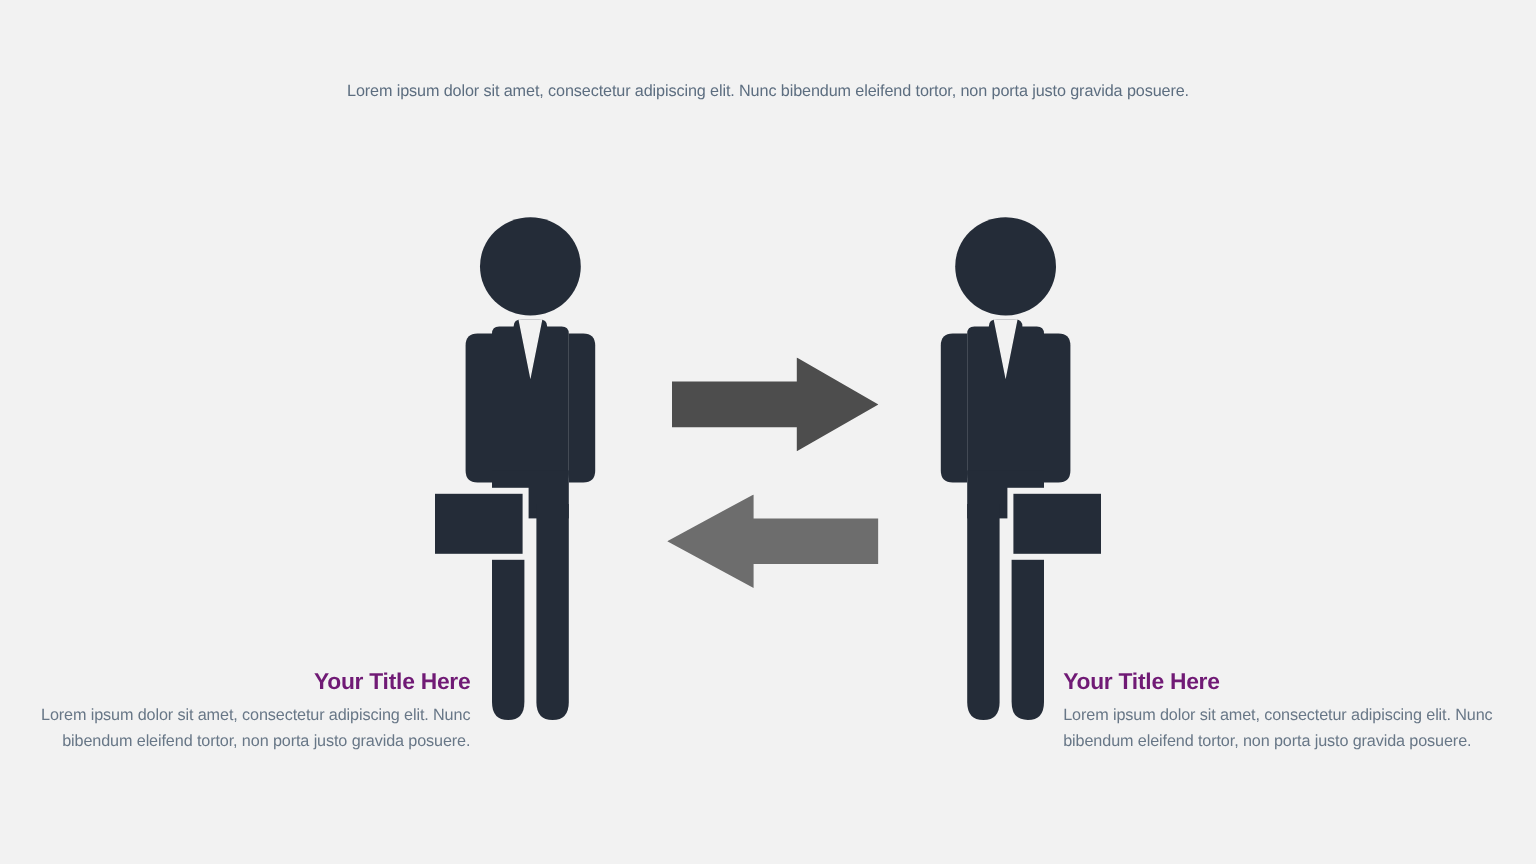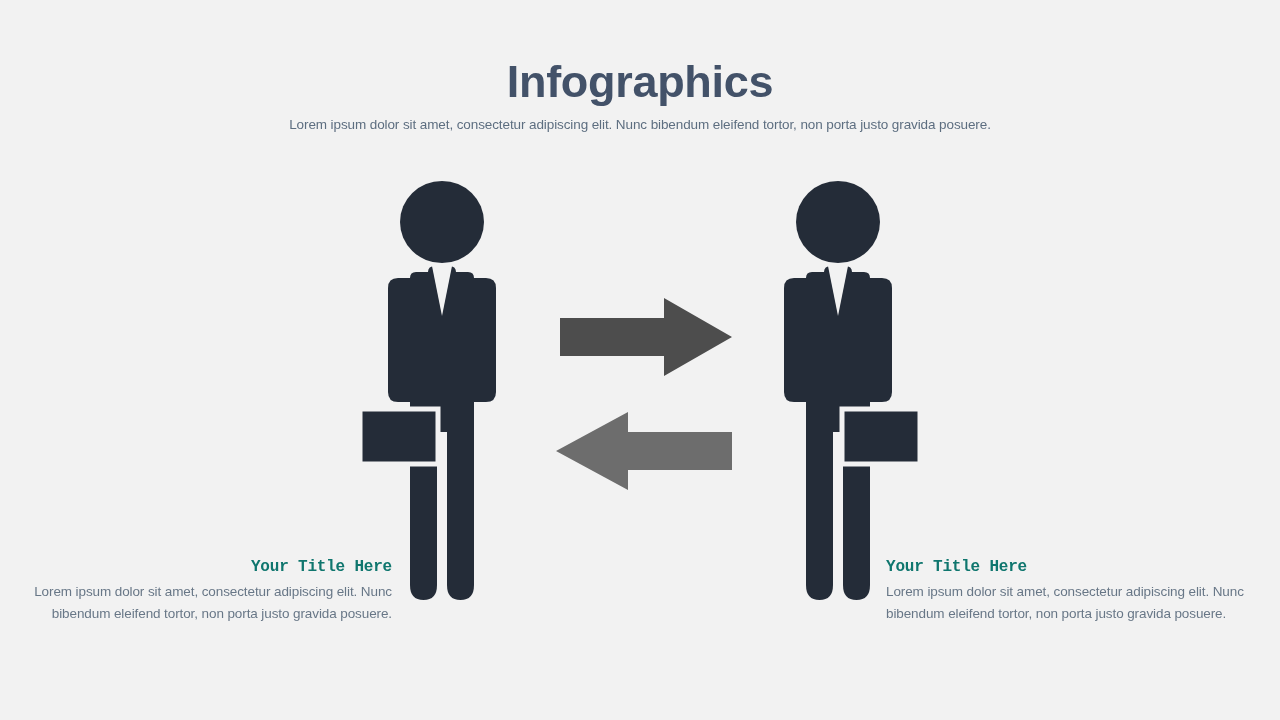--- a/index.html
+++ b/index.html
@@ -82,43 +82,41 @@
     left: 22px;
     top: 558px;
     text-align: right;
   }
   .caption-right {
     left: 886px;
     top: 558px;
     text-align: left;
   }
   .caption-title {
-    font-size: 16px;
+    font-size: 19px;
     font-weight: bold;
-    color: #0f766e;
+    color: #701a75;
     margin: 0 0 4px 0;
     line-height: 1.2;
     letter-spacing: -0.2px;
-    font-family: Liberation Mono, monospace;
   }
   .caption-body {
     font-size: 13.5px;
     color: #687787;
     line-height: 1.62;
     margin: 0;
     letter-spacing: -0.1px;
   }
 </style>
 </head>
 <body>
 
 <div class="slide">
 
   <div class="header">
-    <h1 class="title">Infographics</h1>
     <p class="subtitle">Lorem ipsum dolor sit amet, consectetur adipiscing elit. Nunc bibendum eleifend tortor, non porta justo gravida posuere.</p>
   </div>
 
   <div class="figure left">
     <svg class="fig-svg" viewBox="0 0 180 430" xmlns="http://www.w3.org/2000/svg">
 
       <ellipse cx="84" cy="42" rx="42" ry="41" fill="#242c38"></ellipse>
 
       <path d="M 52 98
                Q 52 92 58 92

